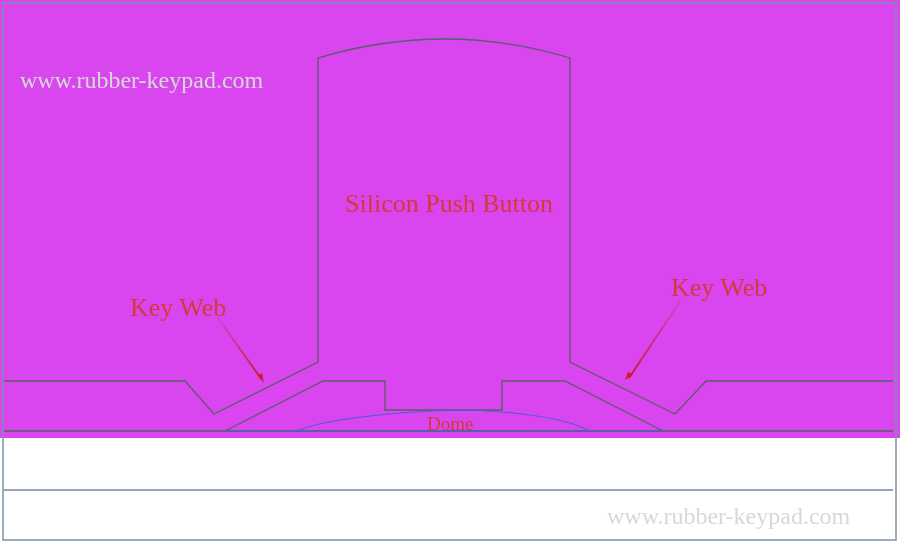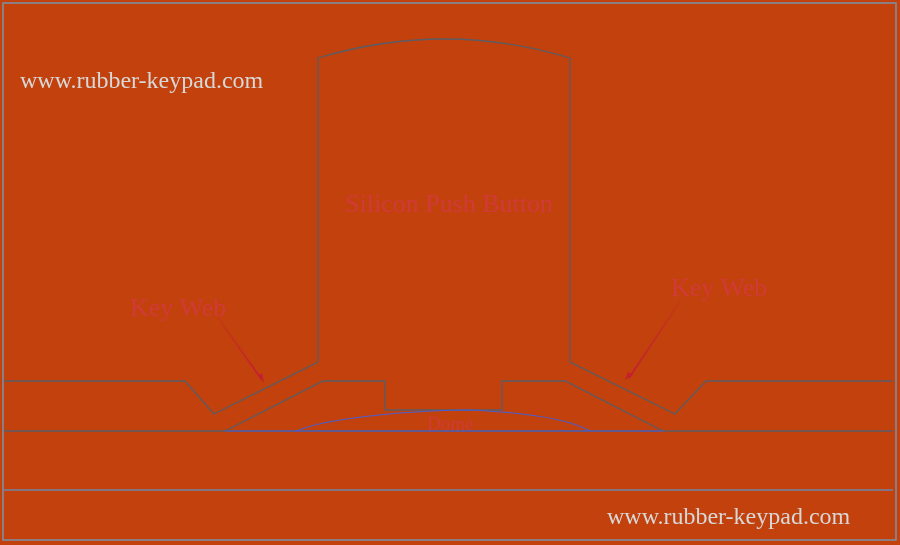--- a/index.html
+++ b/index.html
@@ -1,17 +1,17 @@
 <!DOCTYPE html>
 <html><head>
 <meta charset="utf-8">
 <style>
   html, body { margin:0; padding:0; background:#ffffff; }
   body { width:900px; height:545px; overflow:hidden; }
-  .frame { position:relative; width:900px; height:545px; background:#c2410c; }
+  .frame { position:relative; width:900px; height:438px; background:#d946ef; }
   svg { position:absolute; left:0; top:0; }
   .lbl { font-family:"Liberation Serif", serif; fill:#d23a3a; }
   .wm { font-family:"Liberation Serif", serif; fill:#d8d8d8; }
 </style>
 </head>
 <body>
 
 <div class="frame">
 <svg width="900" height="545" viewBox="0 0 900 545">
   <defs>

